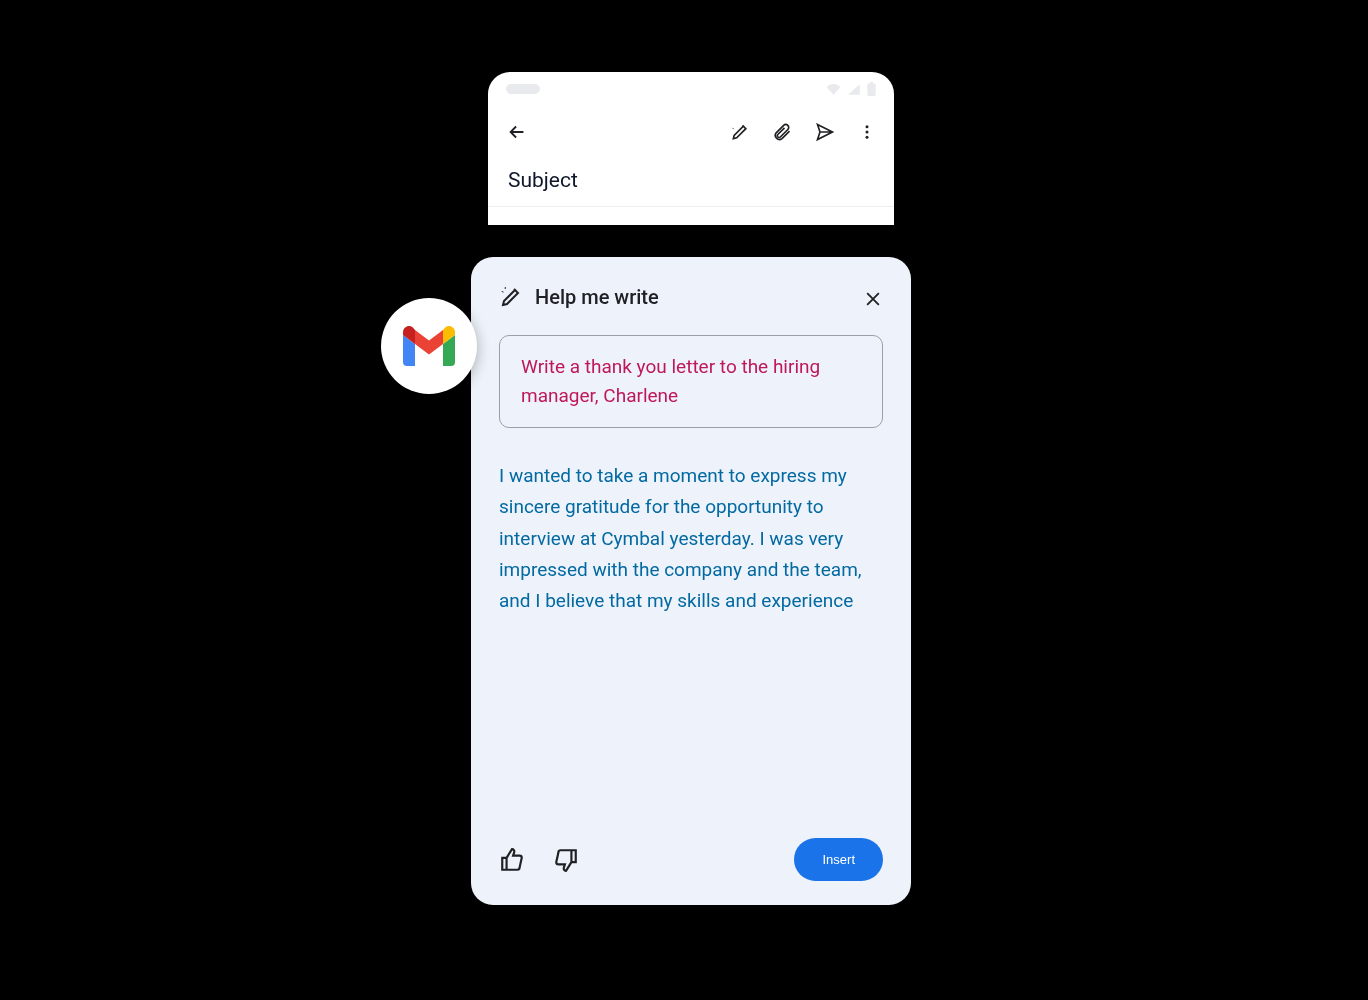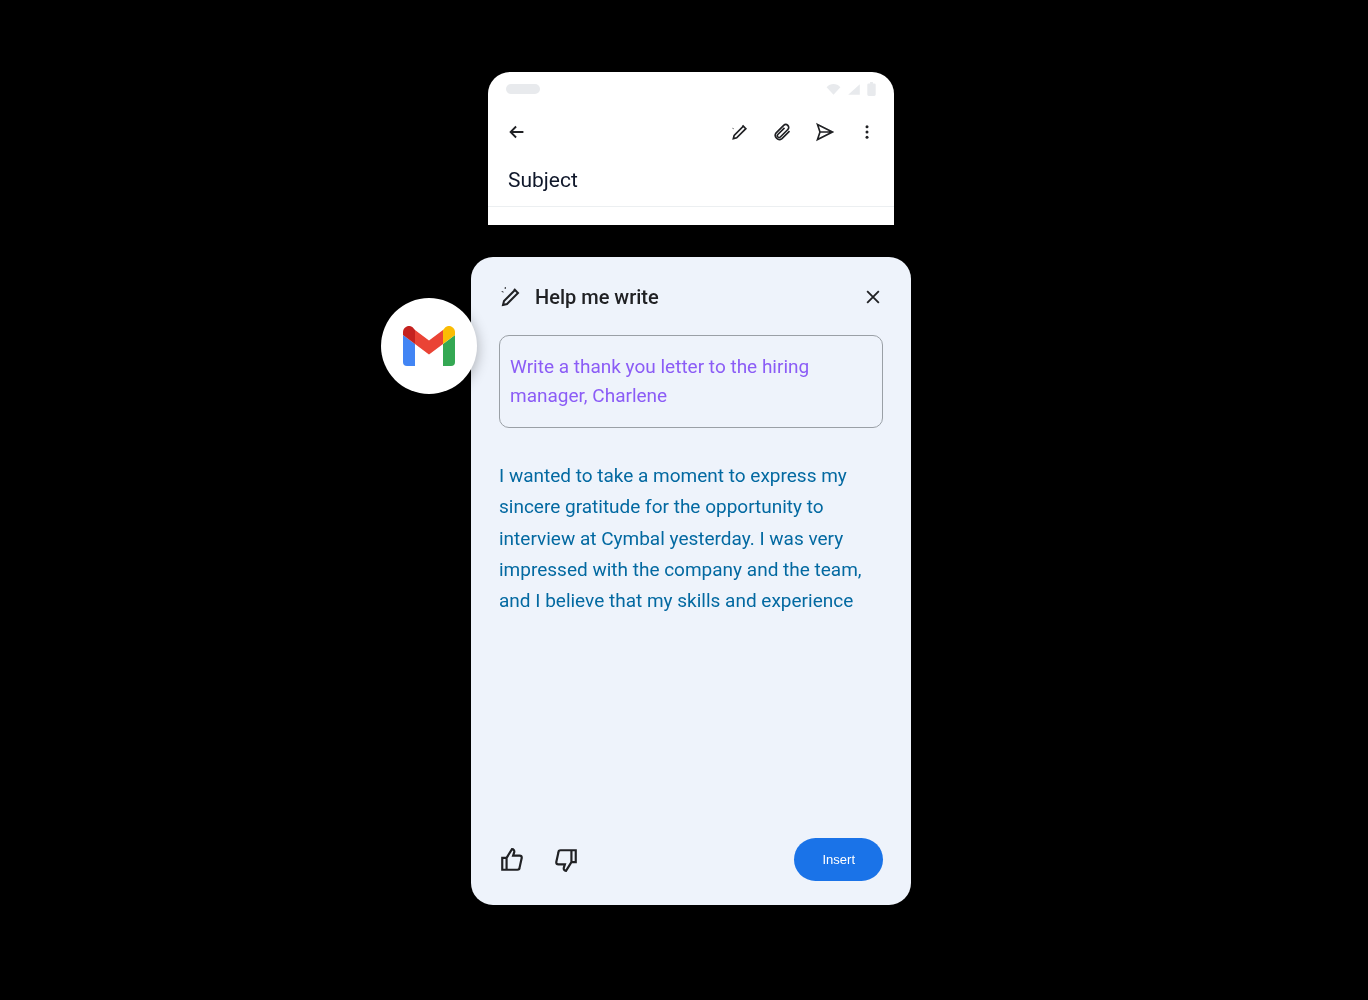--- a/index.html
+++ b/index.html
@@ -70,40 +70,40 @@
       height: 648px;
       background: #eef3fb;
       border-radius: 22px;
       box-shadow: 0 6px 22px rgba(0,0,0,0.28);
       padding: 28px 28px 24px;
       display: flex;
       flex-direction: column;
     }
     .hmw-header {
       display: flex;
-      align-items: center;
+      align-items: flex-end;
       gap: 12px;
       margin-bottom: 26px;
     }
     .hmw-title {
       font-size: 20px;
       font-weight: 500;
       color: #202124;
       flex: 1;
     }
     .close-btn {
       cursor: pointer;
     }
     .prompt-box {
       border: 1px solid #9aa0a6;
       border-radius: 10px;
-      padding: 16px 10px;
+      padding: 16px 21px;
       font-size: 19px;
       line-height: 1.55;
-      color: #8b5cf6;
+      color: #be185d;
       margin-bottom: 32px;
     }
     .gen-content {
       flex: 1;
       overflow: hidden;
       position: relative;
     }
     .gen-greeting {
       font-size: 19px;
       color: #3c4043;

